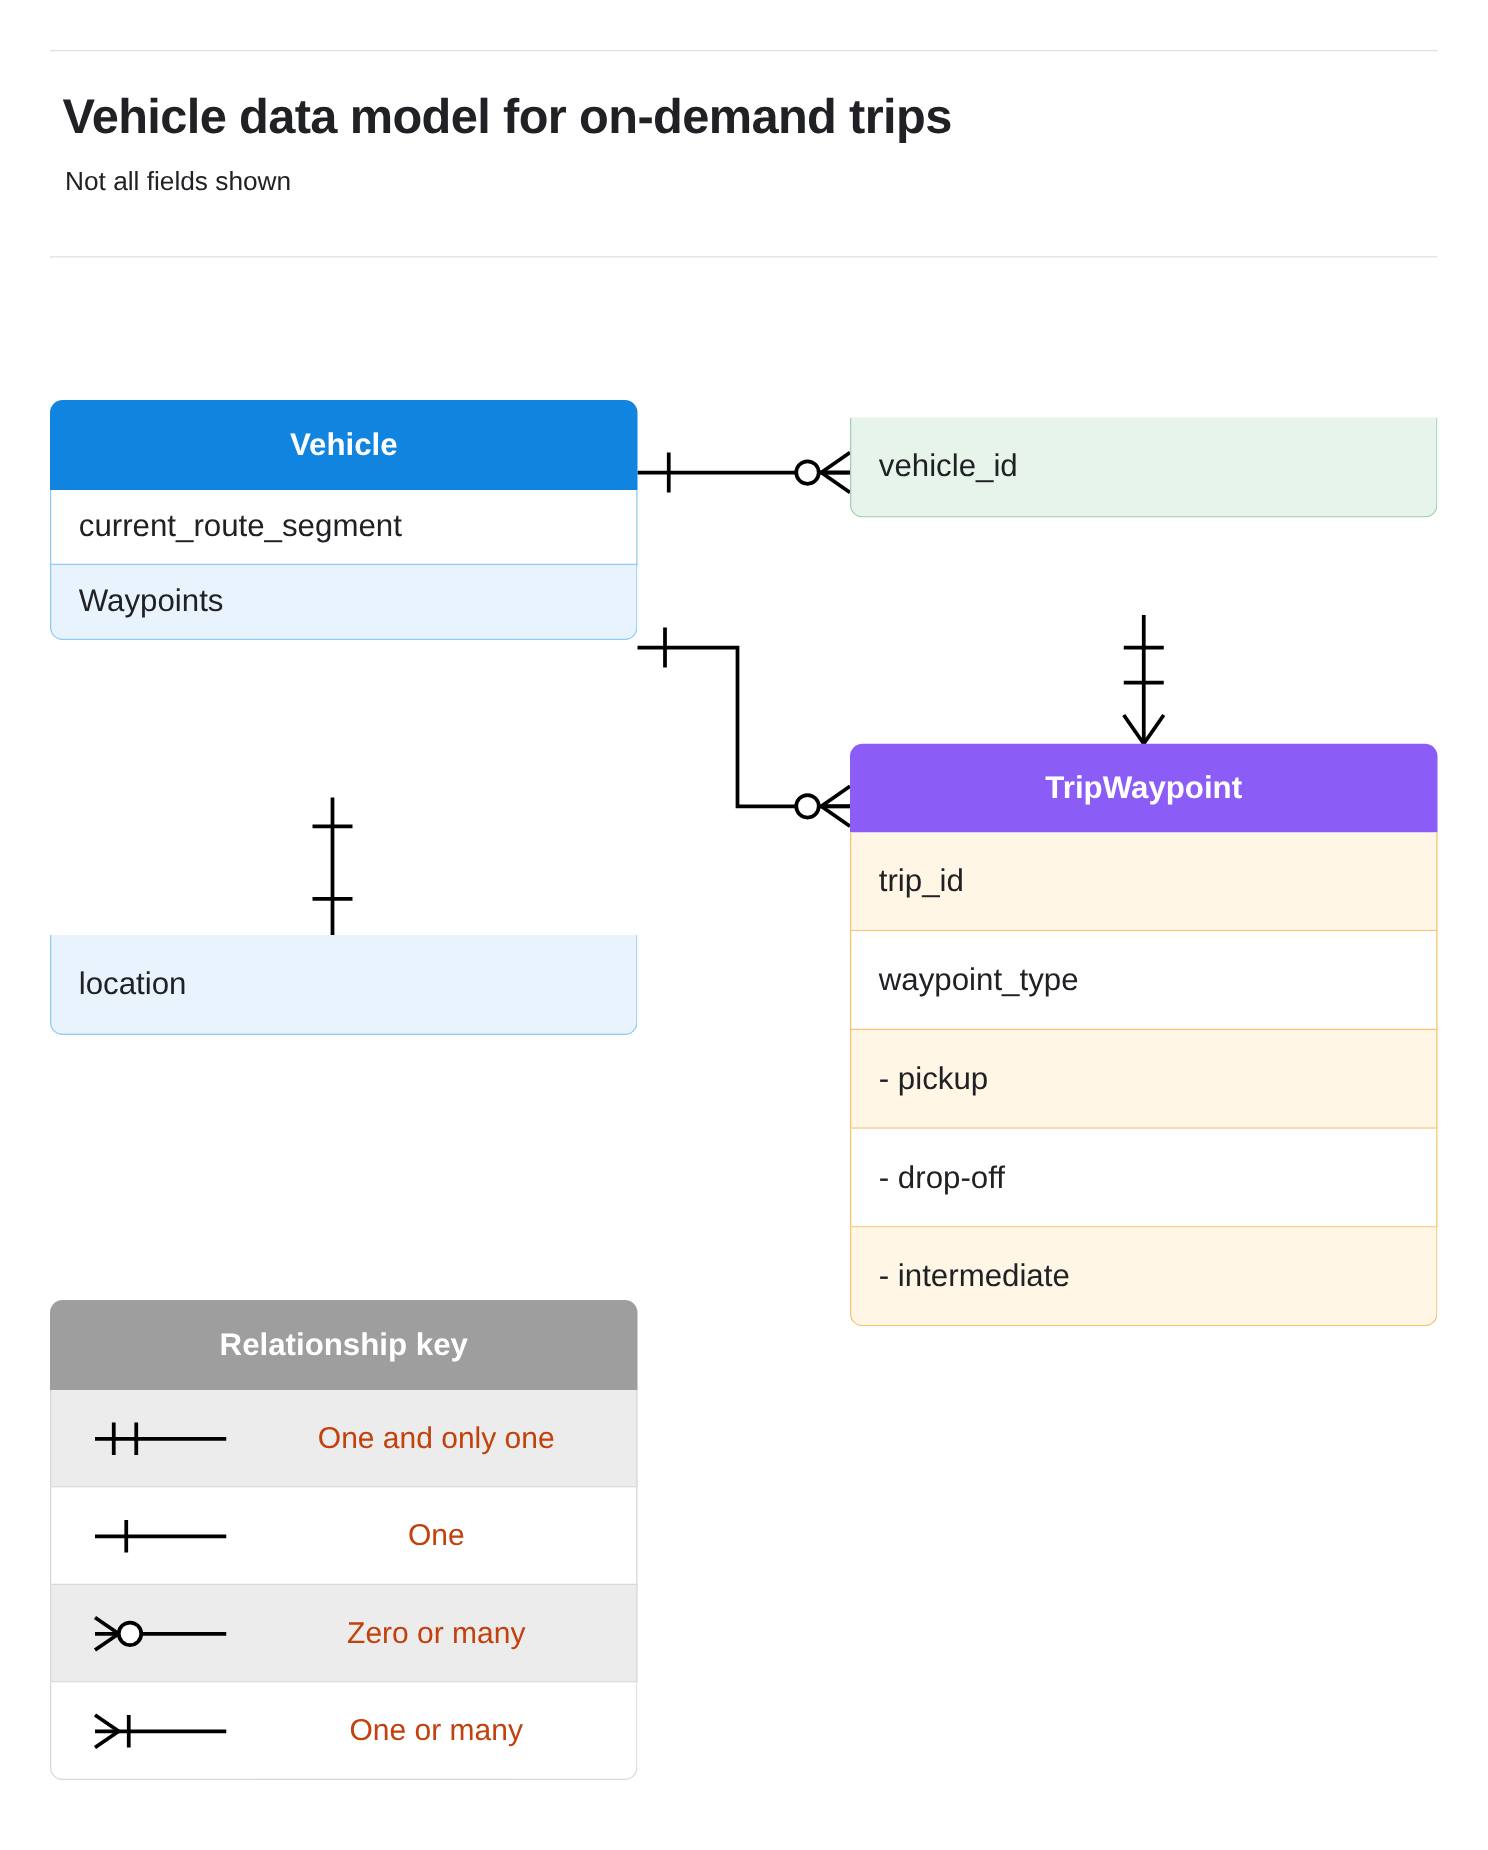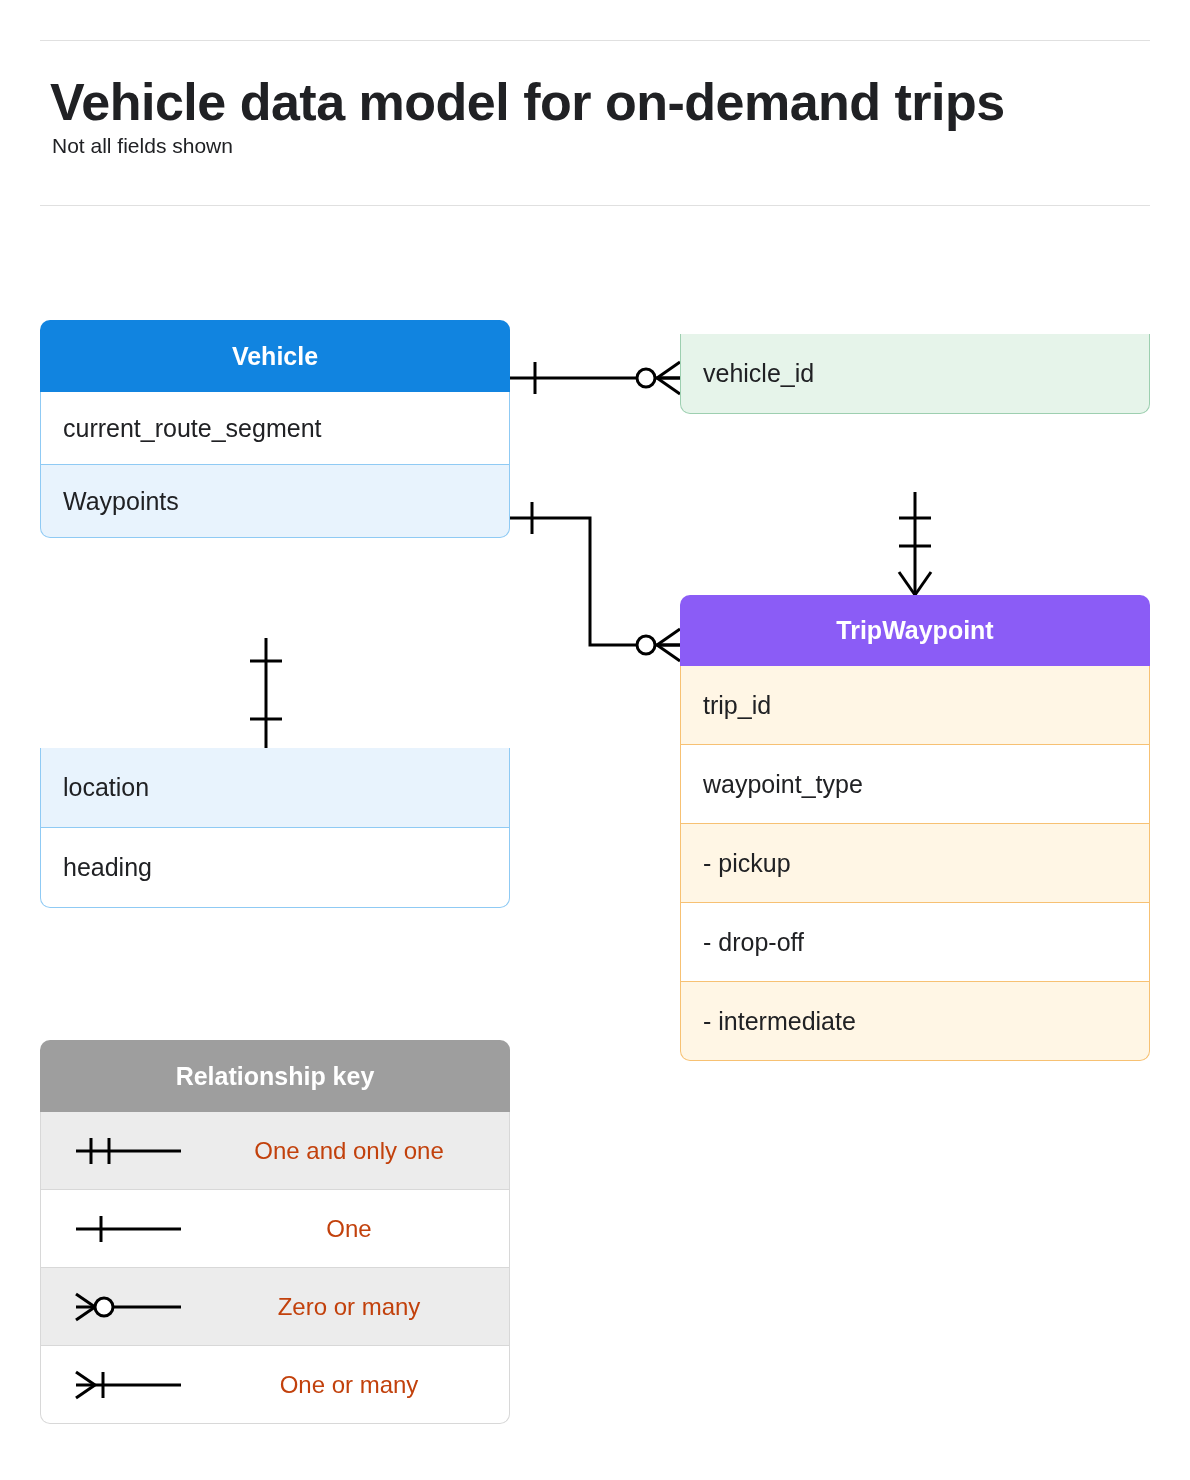--- a/index.html
+++ b/index.html
@@ -23,21 +23,21 @@
     height: 1px;
     background: #e0e0e0;
   }
   .rule.top { top: 40px; }
   .rule.bottom { top: 205px; }
 
   .page-title {
     position: absolute;
     left: 50px;
     top: 72px;
-    font-size: 52px;
+    font-size: 39px;
     font-weight: bold;
     letter-spacing: -0.5px;
     color: #202124;
   }
   .page-subtitle {
     position: absolute;
     left: 52px;
     top: 134px;
     font-size: 21px;
     color: #202124;
@@ -65,21 +65,21 @@
     padding-left: 22px;
     box-sizing: border-box;
   }
   .entity .row:last-child {
     border-radius: 0 0 10px 10px;
   }
 
   
   #vehicle { left: 40px; top: 320px; width: 470px; }
   #vehicle .hdr { height: 72px; background: #1184e0; text-align: center; }
-  #vehicle .row { height: 73px; background: #ffffff; border: 1px solid #8fcaf4; border-top: none; }
+  #vehicle .row { height: 60px; background: #ffffff; border: 1px solid #8fcaf4; border-top: none; }
   #vehicle .row.alt { background: #e8f3fd; }
 
   
   #vehicleLocation { left: 40px; top: 748px; width: 470px; }
   #vehicleLocation .hdr { height: 72px; background: #1184e0; }
   #vehicleLocation .row { height: 80px; background: #ffffff; border: 1px solid #8fcaf4; border-top: none; }
   #vehicleLocation .row.alt { background: #e8f3fd; }
 
   
   #trip { left: 680px; top: 334px; width: 470px; }
@@ -166,21 +166,20 @@
 </svg>
 
 <div class="entity" id="vehicle">
   <div class="hdr">Vehicle</div>
   <div class="row">current_route_segment</div>
   <div class="row alt">Waypoints</div>
 </div>
 
 <div class="entity" id="vehicleLocation">
   <div class="row alt">location</div>
-  <div class="row">heading</div>
 </div>
 
 <div class="entity" id="trip">
   <div class="row">vehicle_id</div>
 </div>
 
 <div class="entity" id="tripWaypoint">
   <div class="hdr">TripWaypoint</div>
   <div class="row alt">trip_id</div>
   <div class="row">waypoint_type</div>

